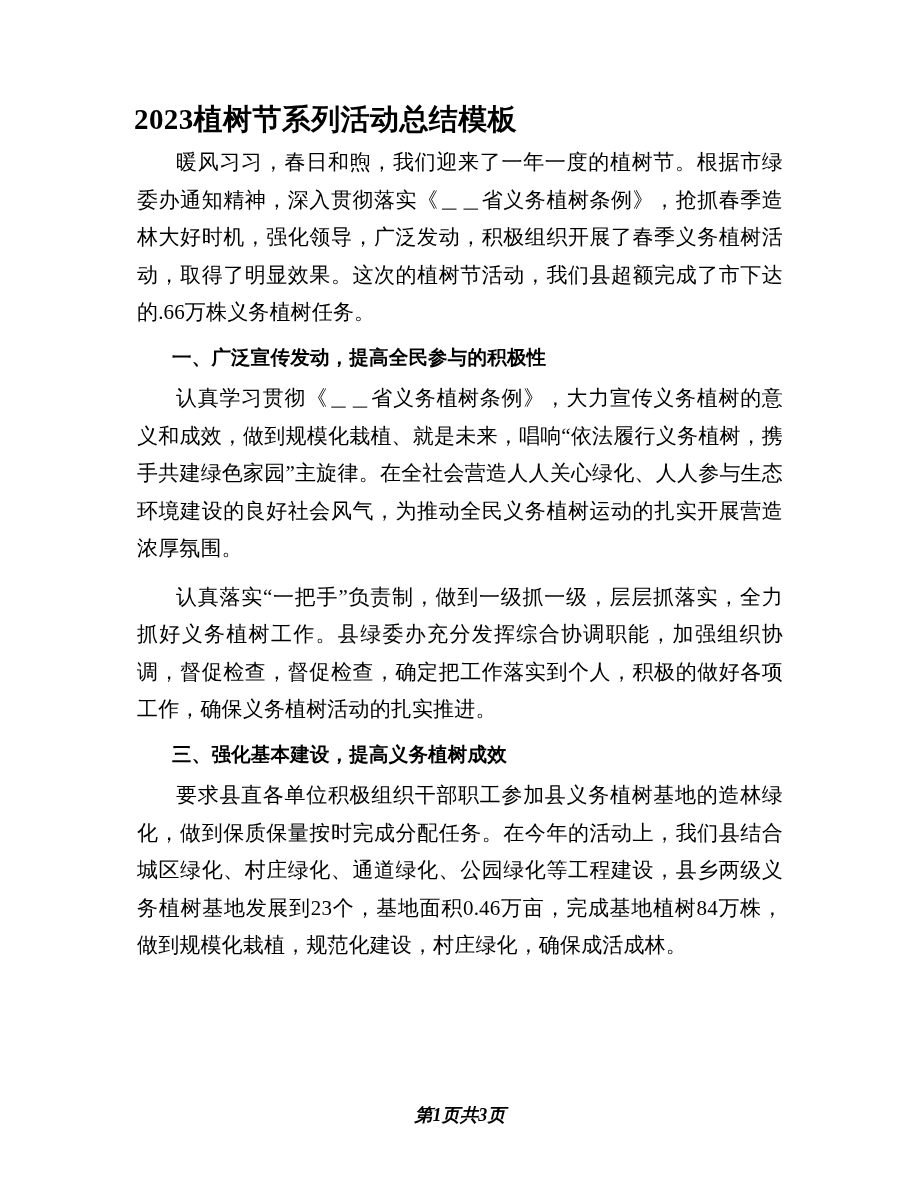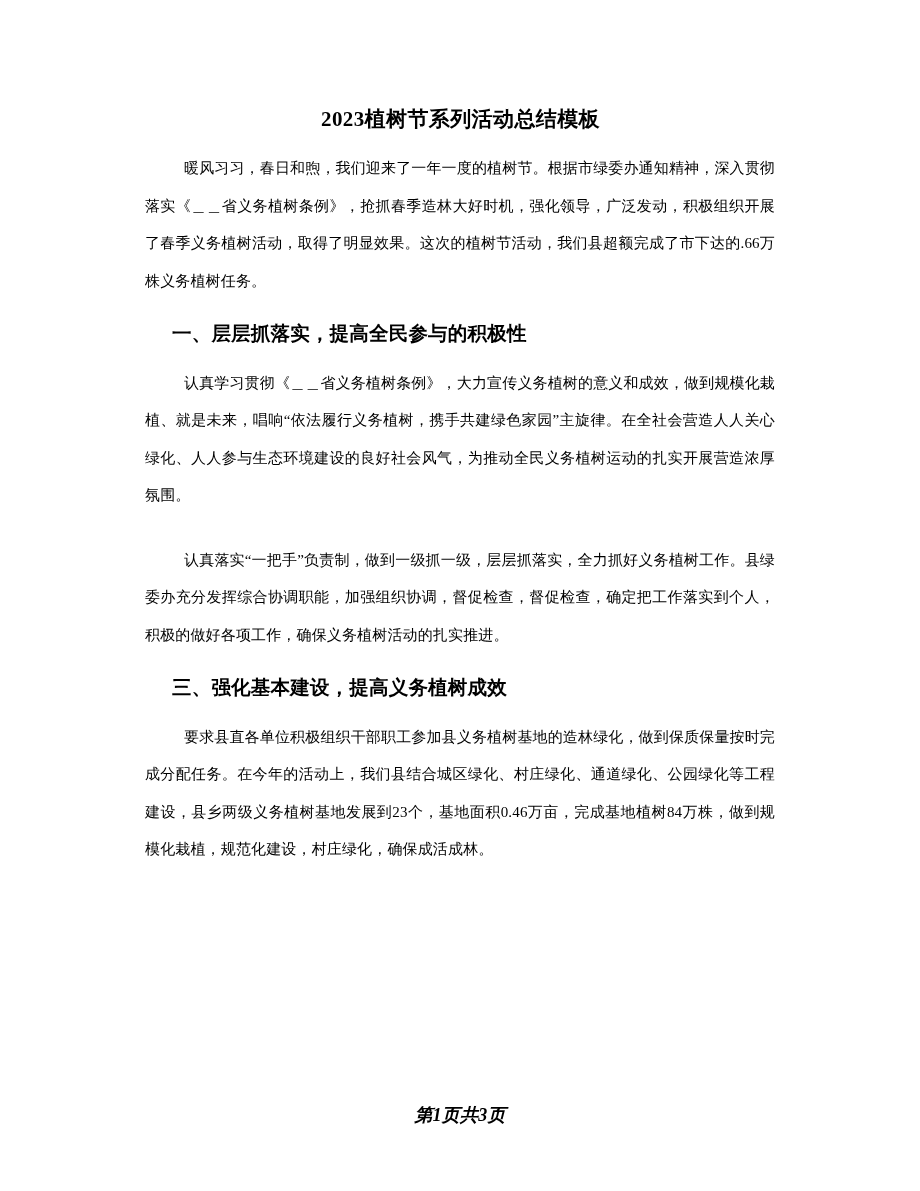--- a/index.html
+++ b/index.html
@@ -19,41 +19,41 @@
     box-sizing: border-box;
     overflow: hidden;
   }
   .content {
     position: absolute;
     left: 133px;
     top: 100px;
     width: 654px;
   }
   .doc-title {
-    font-size: 21px;
+    font-size: 29px;
     font-weight: bold;
     line-height: 38px;
     letter-spacing: 0.4px;
     margin: 0 0 6px 0;
-    text-align: center;
+    text-align: left;
     padding-left: 1px;
     white-space: nowrap;
   }
   .section-heading {
     font-size: 19.5px;
     font-weight: bold;
     line-height: 37.5px;
     margin: 0;
     text-indent: 39px;
     letter-spacing: 0.2px;
   }
   .body-para {
-    font-size: 15px;
+    font-size: 21px;
     line-height: 37.5px;
-    margin: 12px;
+    margin: 4px;
     text-indent: 39px;
     text-align: justify;
     text-justify: inter-ideograph;
     letter-spacing: 0.15px;
   }
   .spacer-sm { height: 3px; }
   .footer {
     position: absolute;
     left: 0;
     right: 0;
@@ -71,21 +71,21 @@
 
 <div class="page">
   <div class="content">
 
     <h1 class="doc-title">2023植树节系列活动总结模板</h1>
 
     <p class="body-para">暖风习习，春日和煦，我们迎来了一年一度的植树节。根据市绿委办通知精神，深入贯彻落实《＿＿省义务植树条例》，抢抓春季造林大好时机，强化领导，广泛发动，积极组织开展了春季义务植树活动，取得了明显效果。这次的植树节活动，我们县超额完成了市下达的.66万株义务植树任务。</p>
 
     <div class="spacer-sm"></div>
 
-    <h2 class="section-heading">一、层层抓落实，提高全民参与的积极性</h2>
+    <h2 class="section-heading">一、广泛宣传发动，提高全民参与的积极性</h2>
 
     <p class="body-para">认真学习贯彻《＿＿省义务植树条例》，大力宣传义务植树的意义和成效，做到规模化栽植、就是未来，唱响“依法履行义务植树，携手共建绿色家园”主旋律。在全社会营造人人关心绿化、人人参与生态环境建设的良好社会风气，为推动全民义务植树运动的扎实开展营造浓厚氛围。</p>
 
     <div class="spacer-sm"></div>
 
 
     <p class="body-para">认真落实“一把手”负责制，做到一级抓一级，层层抓落实，全力抓好义务植树工作。县绿委办充分发挥综合协调职能，加强组织协调，督促检查，督促检查，确定把工作落实到个人，积极的做好各项工作，确保义务植树活动的扎实推进。</p>
 
     <div class="spacer-sm"></div>
 

